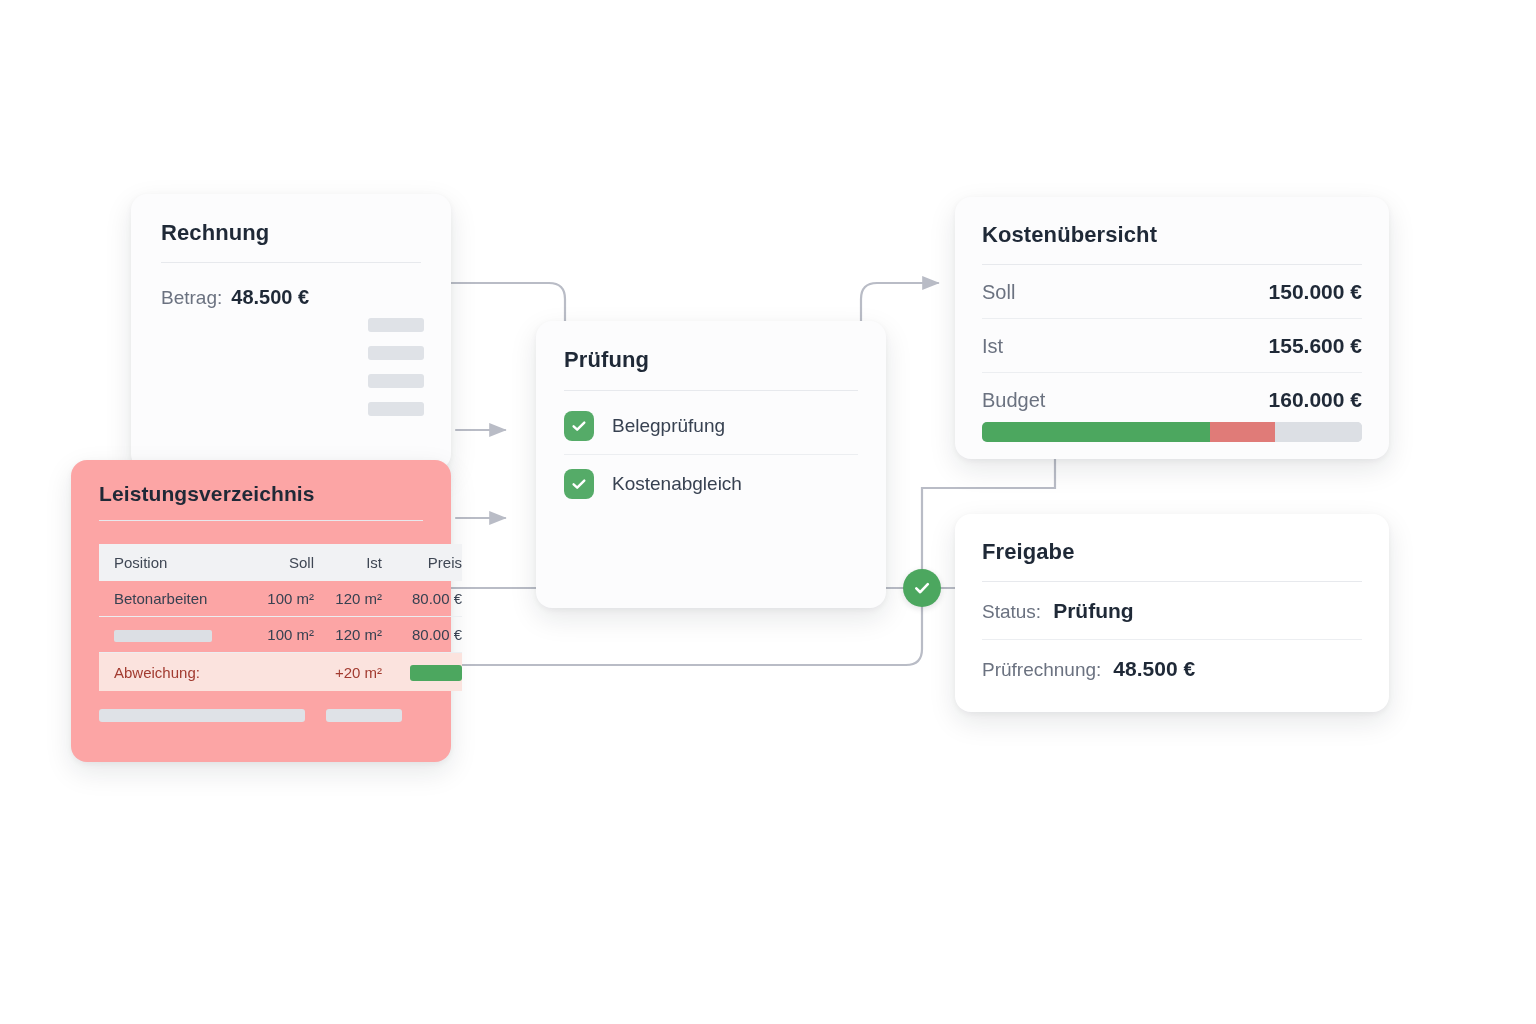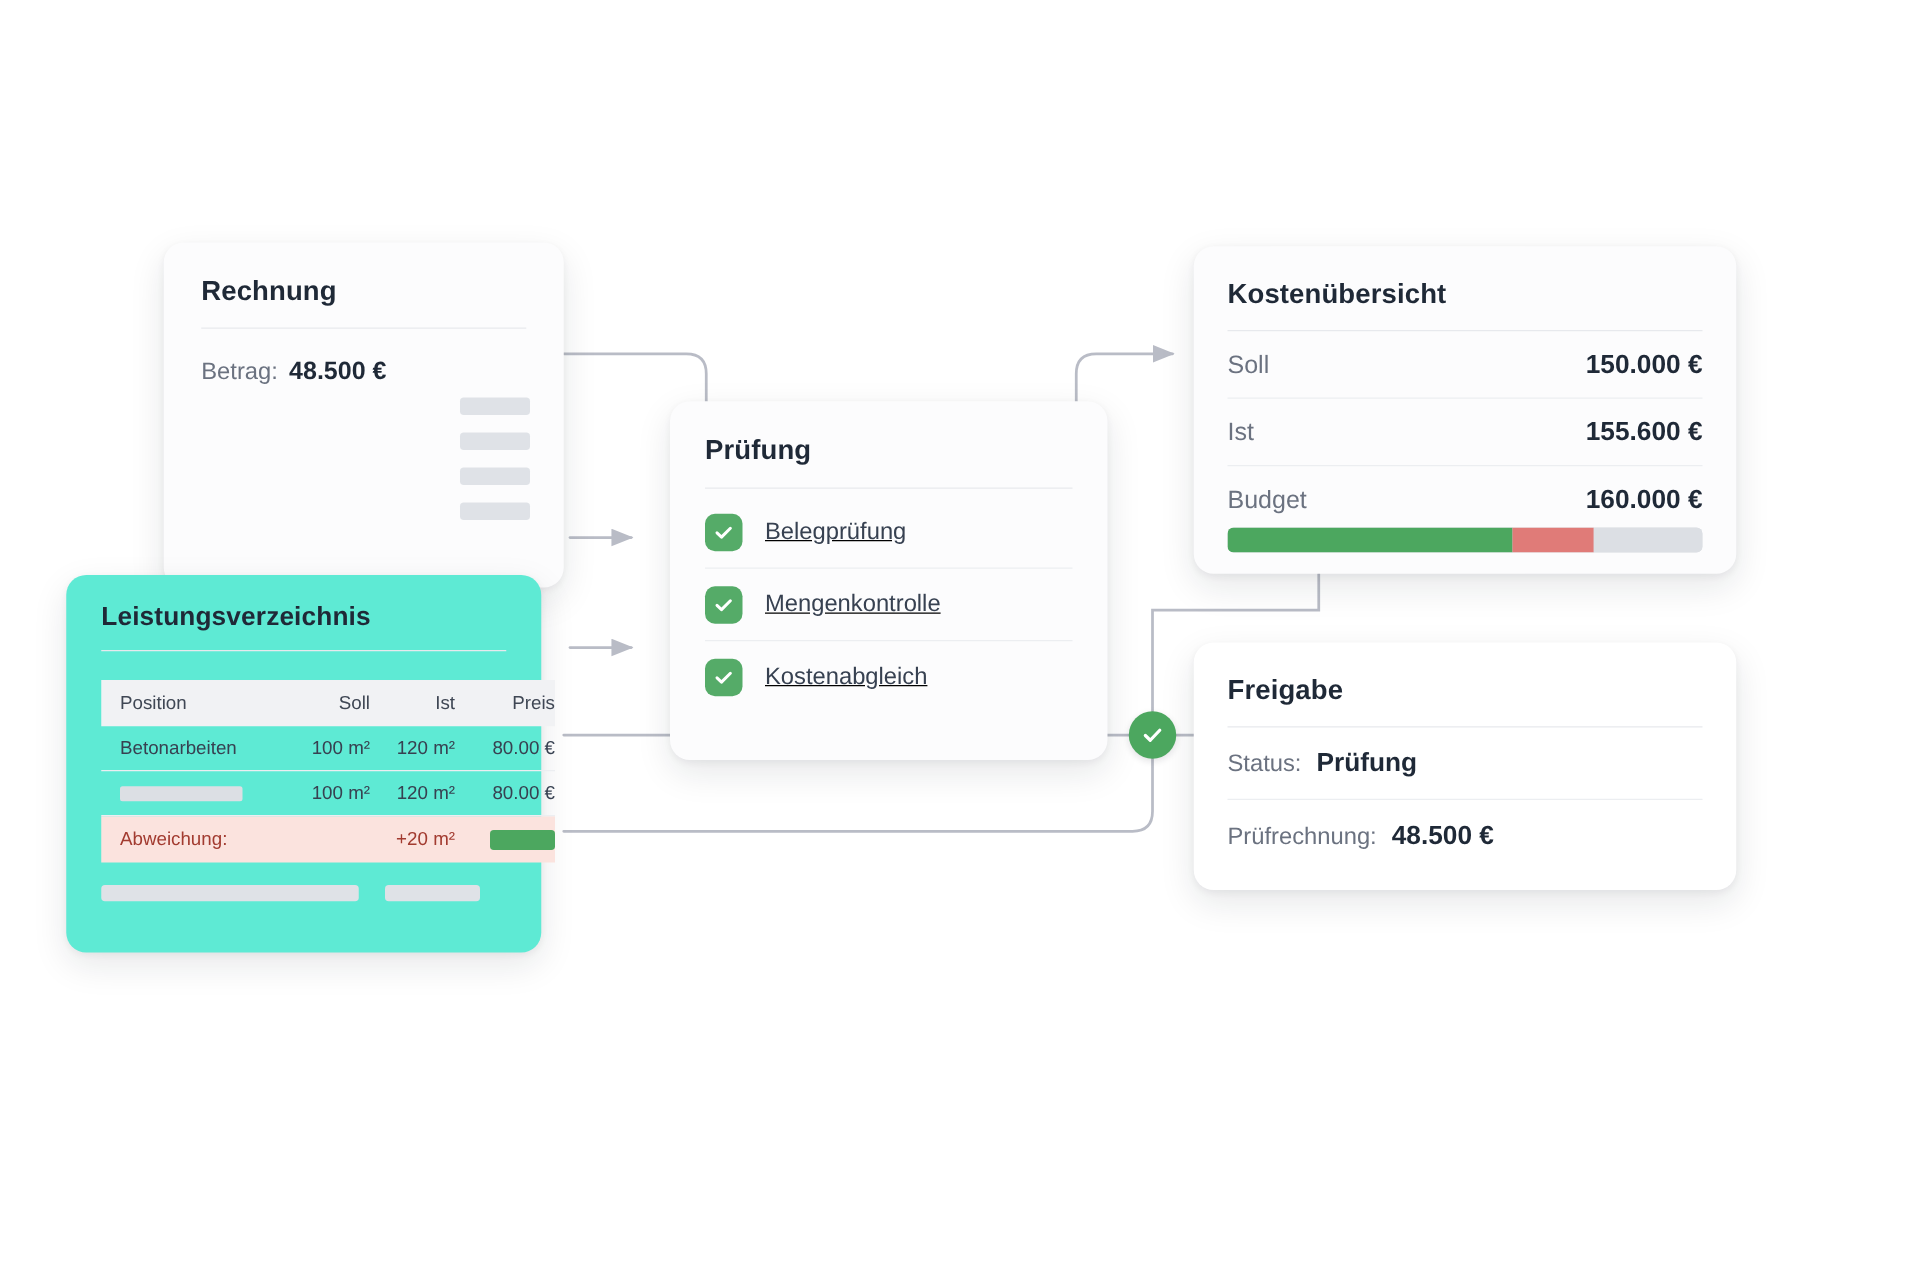--- a/index.html
+++ b/index.html
@@ -98,24 +98,24 @@
   .aufmass-phs {
     position: absolute;
     left: 26px; right: 22px;
     bottom: 13px;
     display: flex;
     gap: 12px;
   }
 
   
   #card-lv {
-    left: 53px; top: 460px;
+    left: 71px; top: 460px;
     width: 380px; height: 302px;
     z-index: 4;
-    background: #5eead4;
+    background: #fca5a5;
     padding: 22px 0 0 0;
   }
   #card-lv .card-title { font-size: 21px; margin: 0 28px; }
   #card-lv .card-rule { margin: 14px 28px 0 28px; width: auto; }
 
   table.lv {
     border-collapse: collapse;
     width: 348px;
     margin: 23px 0 0 28px;
     table-layout: fixed;
@@ -172,21 +172,20 @@
     padding: 26px 28px 0 28px;
   }
   #card-pruefung .card-rule { margin: 17px 0 0 0; }
   .check-list { margin-top: 6px; }
   .check-row {
     display: flex;
     align-items: center;
     gap: 18px;
     padding: 14px 0 13px 0;
     border-bottom: 1px solid #eceef1;
-    text-decoration: underline;
   }
   .check-row:last-child { border-bottom: none; }
   .cbox {
     width: 30px; height: 30px;
     border-radius: 8px;
     background: #55ab68;
     flex: 0 0 auto;
     display: flex;
     align-items: center;
     justify-content: center;
@@ -357,28 +356,20 @@
             </svg>
         </span>
         <span class="check-label">Belegprüfung</span>
       </div>
       <div class="check-row">
         <span class="cbox">
           <svg width="18" height="18" viewBox="0 0 18 18" aria-hidden="true">
               <path d="M3.6 9.3 L7.2 12.7 L14.3 5.6" fill="none" stroke="#ffffff" stroke-width="2.4" stroke-linecap="round" stroke-linejoin="round"></path>
             </svg>
         </span>
-        <span class="check-label">Mengenkontrolle</span>
-      </div>
-      <div class="check-row">
-        <span class="cbox">
-          <svg width="18" height="18" viewBox="0 0 18 18" aria-hidden="true">
-              <path d="M3.6 9.3 L7.2 12.7 L14.3 5.6" fill="none" stroke="#ffffff" stroke-width="2.4" stroke-linecap="round" stroke-linejoin="round"></path>
-            </svg>
-        </span>
         <span class="check-label">Kostenabgleich</span>
       </div>
     </div>
   </div>
 
   <div class="card" id="card-kosten">
     <div class="card-title">Kostenübersicht</div>
     <div class="card-rule"></div>
     <div class="cost-row">
       <span class="cost-label">Soll</span>

